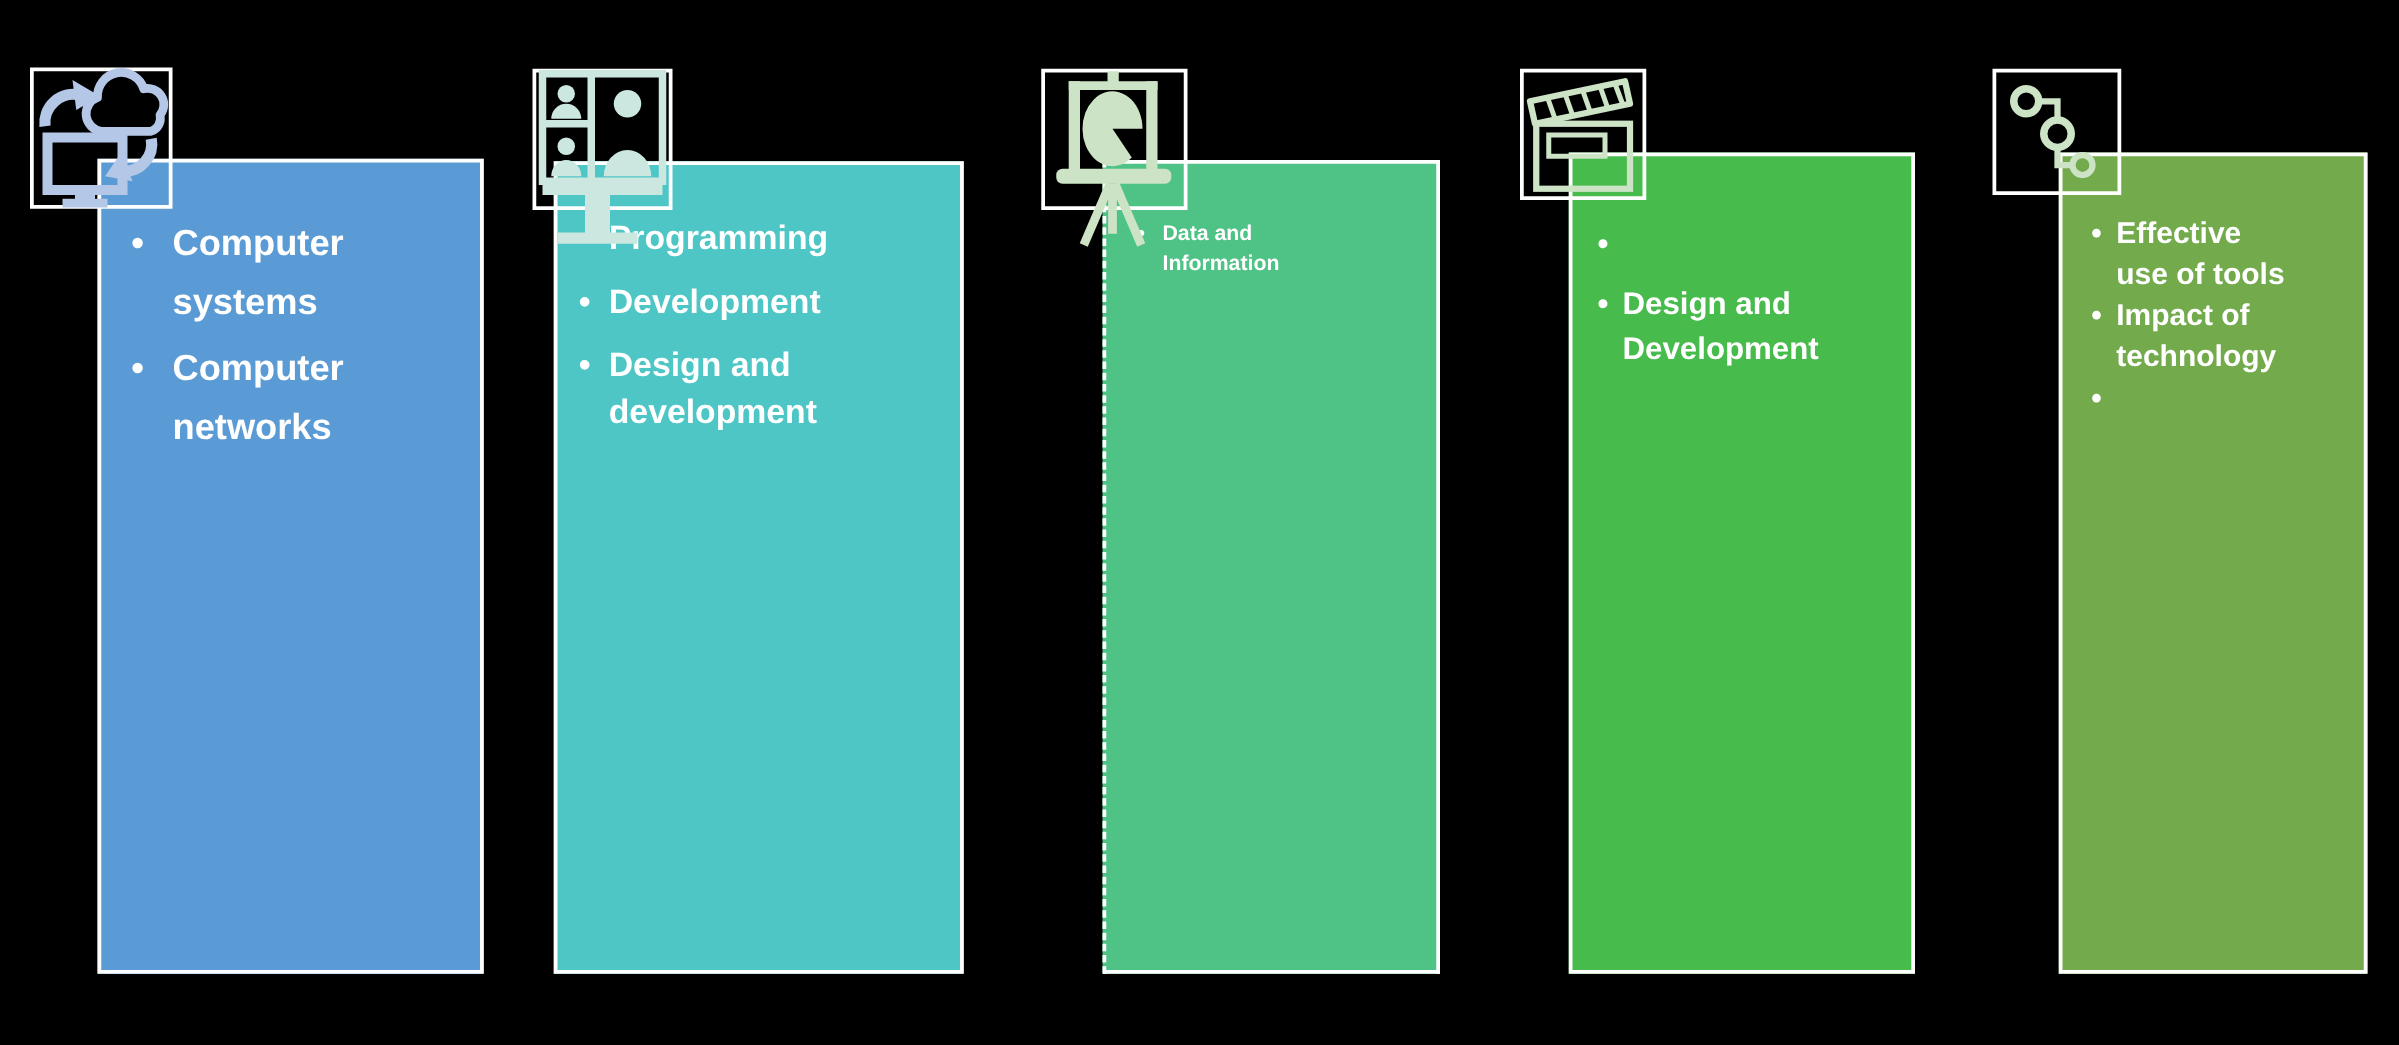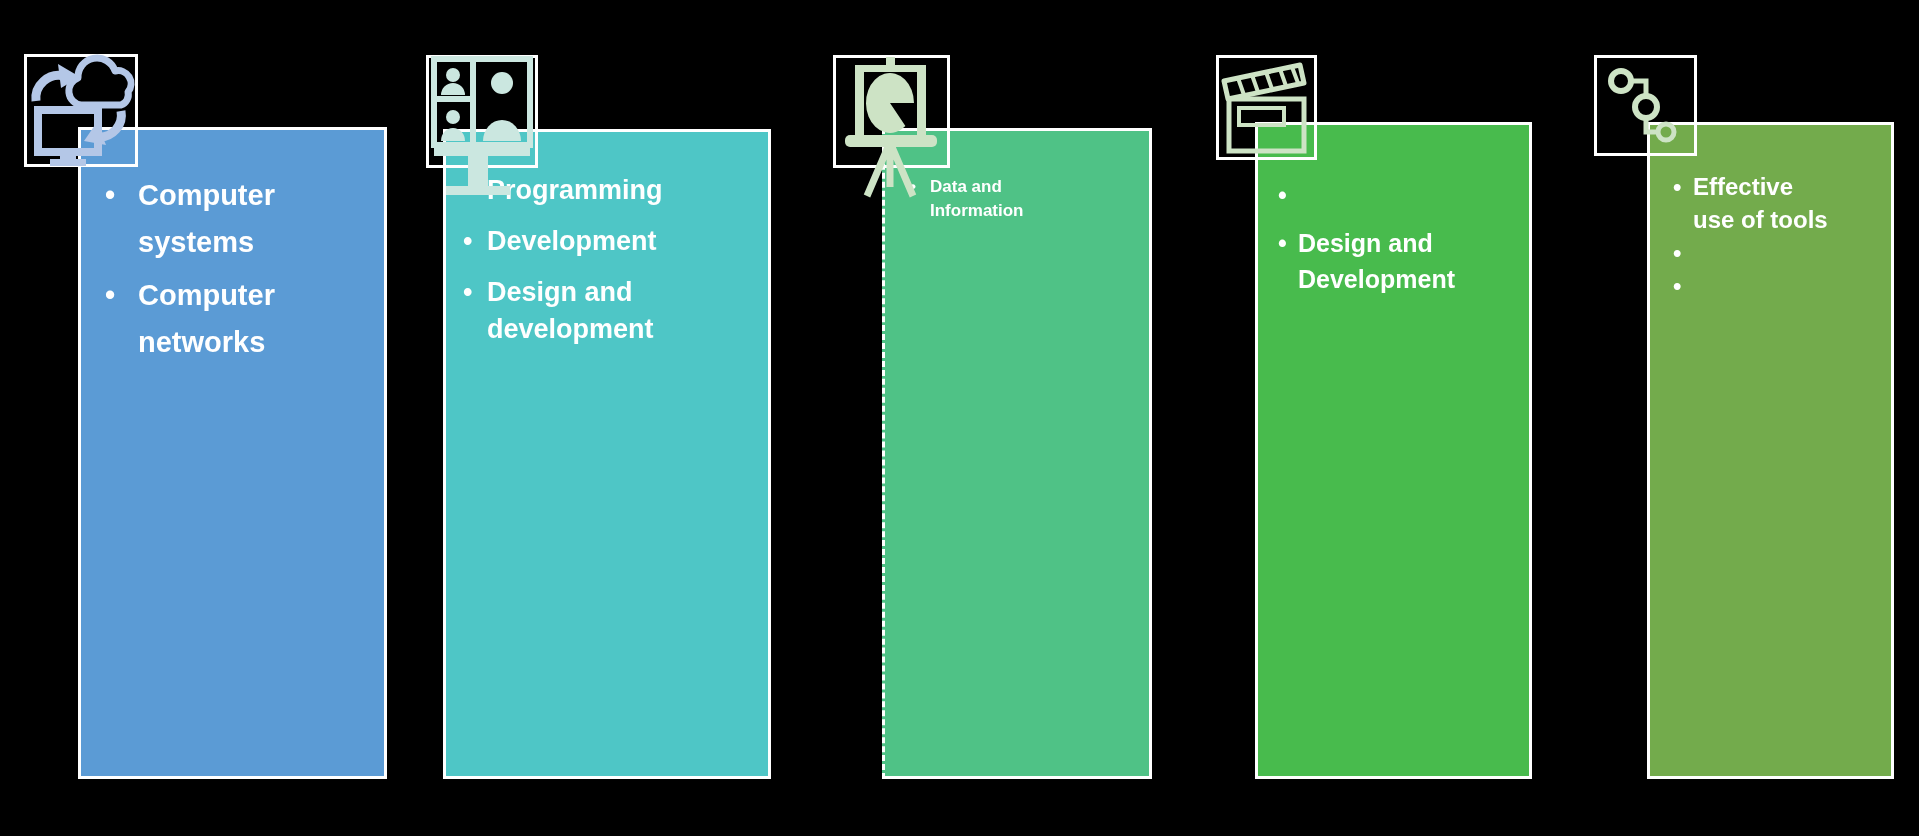--- a/index.html
+++ b/index.html
@@ -109,20 +109,22 @@
 
   <div class="card" id="card-5" style="--card: #73AB4C;">
     <div class="list">
       <div class="bullet">
         <span class="dot">•</span>
         <span class="btext">Effective
 use of tools</span>
       </div>
       <div class="bullet">
         <span class="dot">•</span>
+        <span class="btext">Impact of
+technology</span>
       </div>
       <div class="bullet">
         <span class="dot">•</span>
       </div>
     </div>
   </div>
 
   <div class="iconwrap" id="icon-1" style="--icon: #B4C7E7;">
     <svg width="114" height="113" viewBox="0 0 114 113">
       <rect class="frame" x="1.5" y="1.5" width="111" height="110"></rect>

